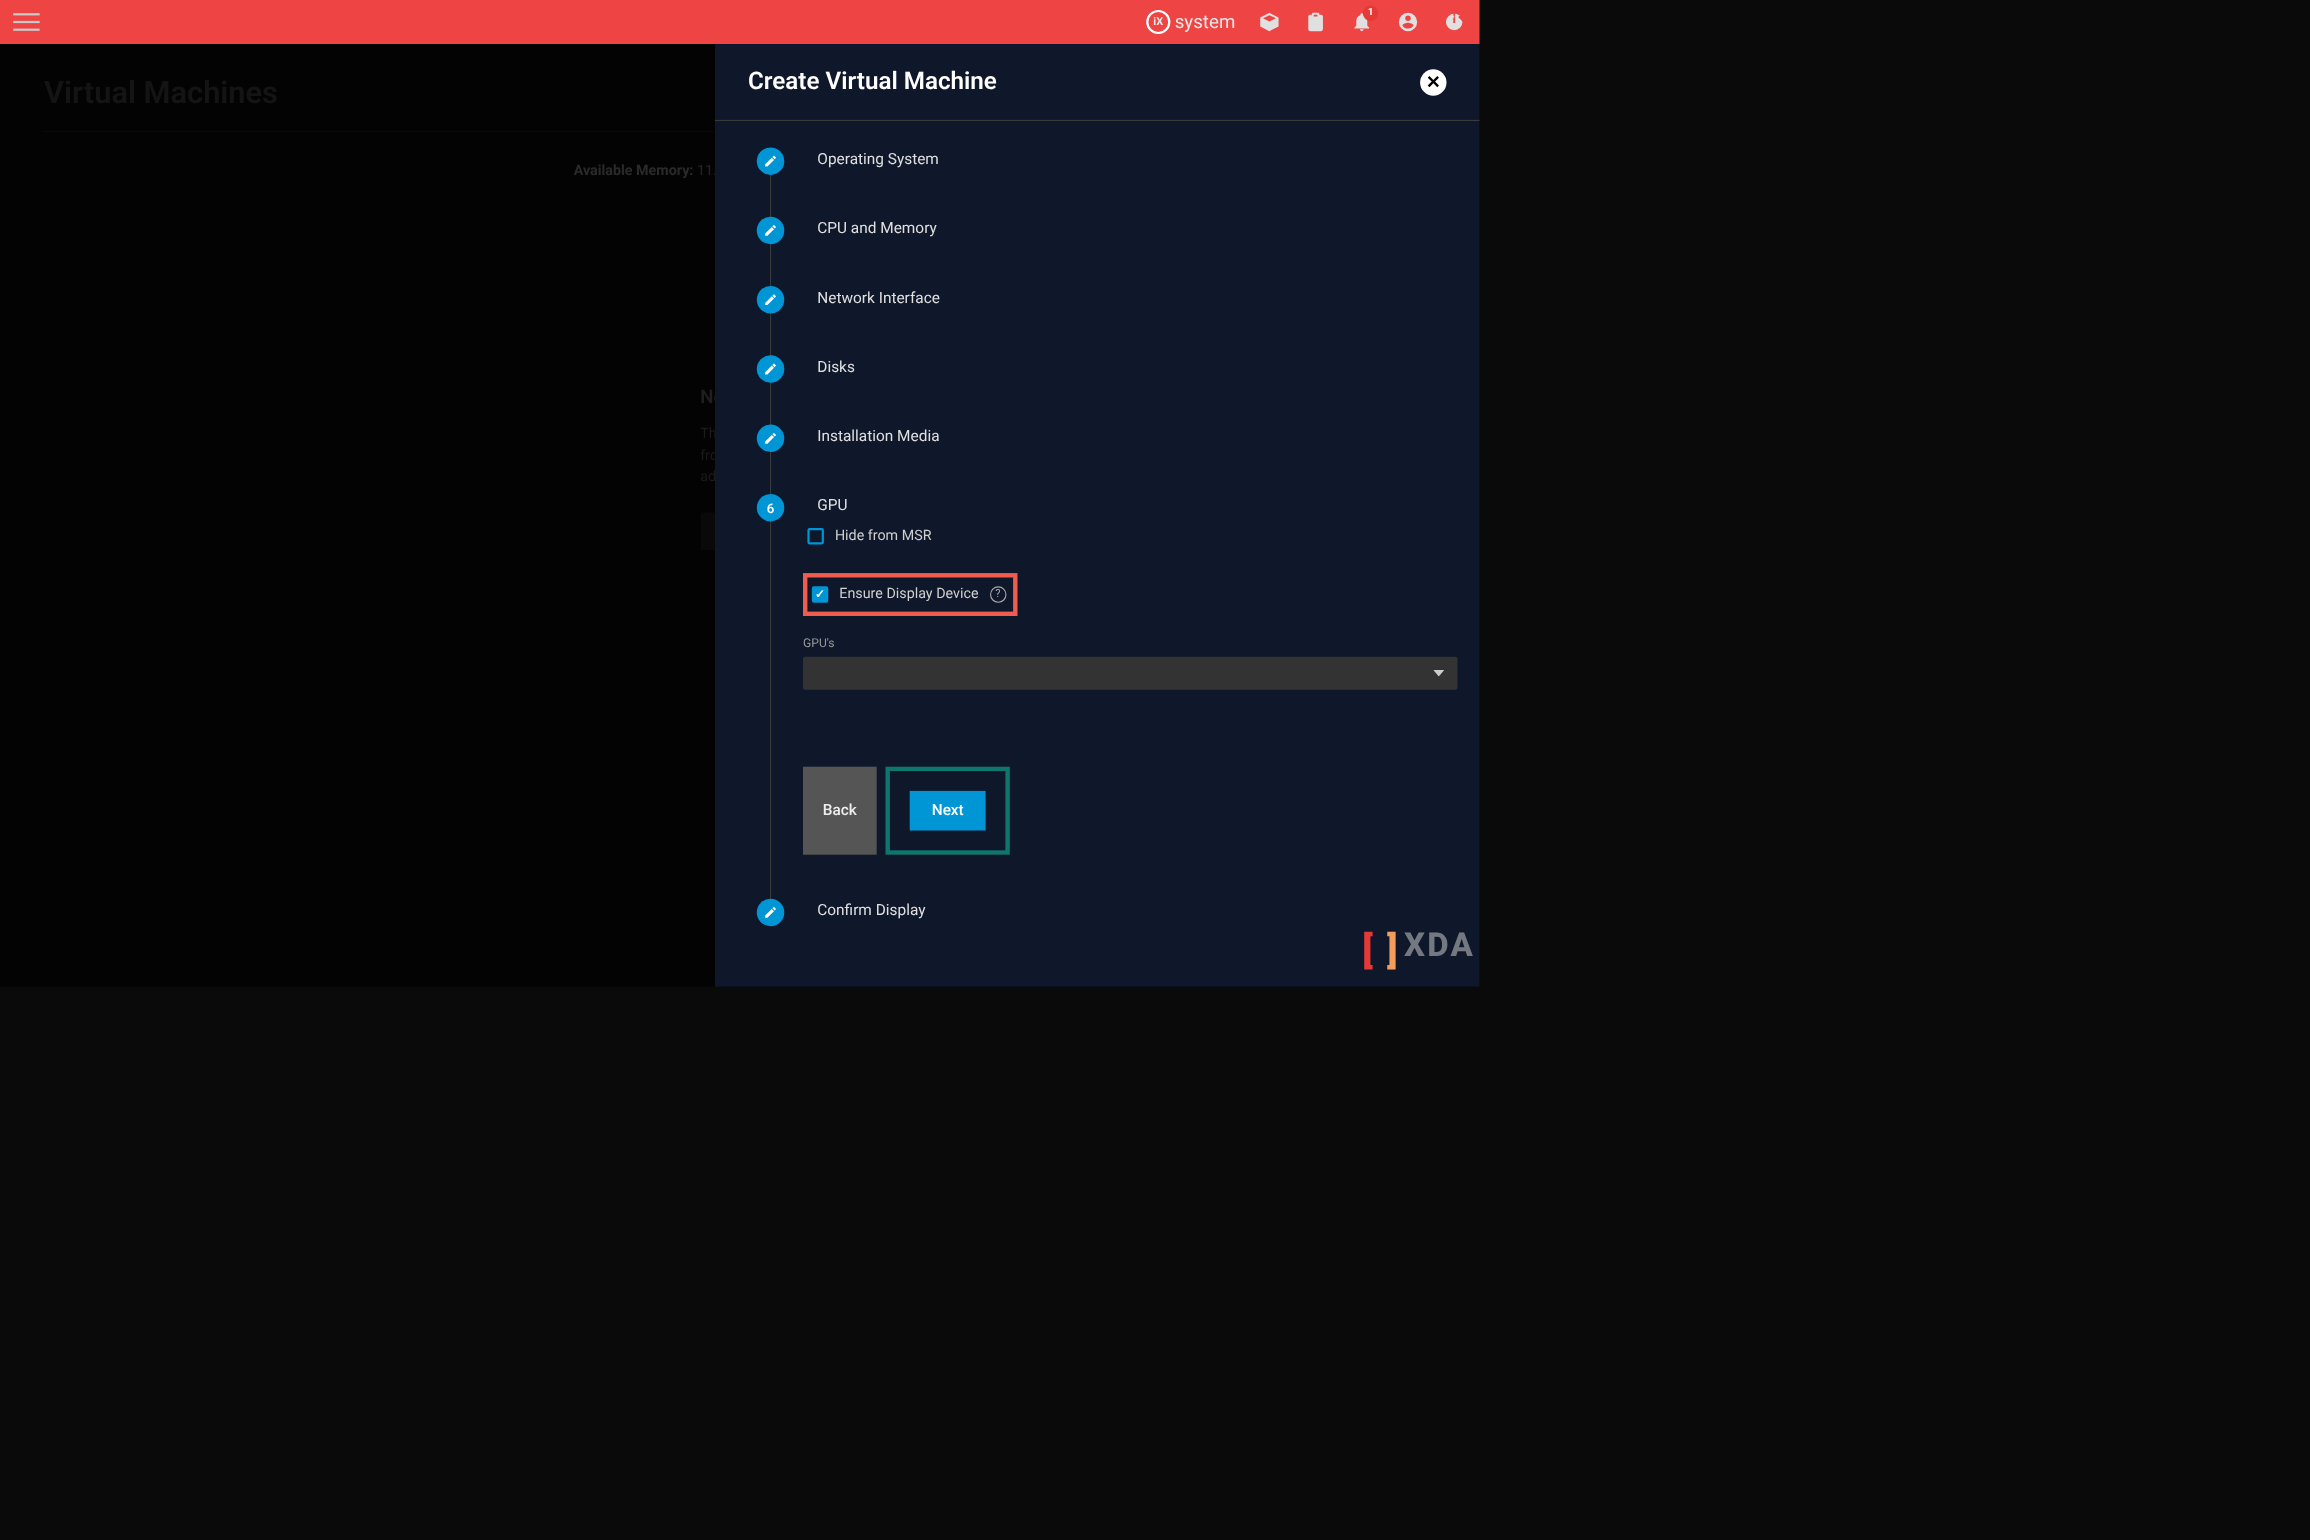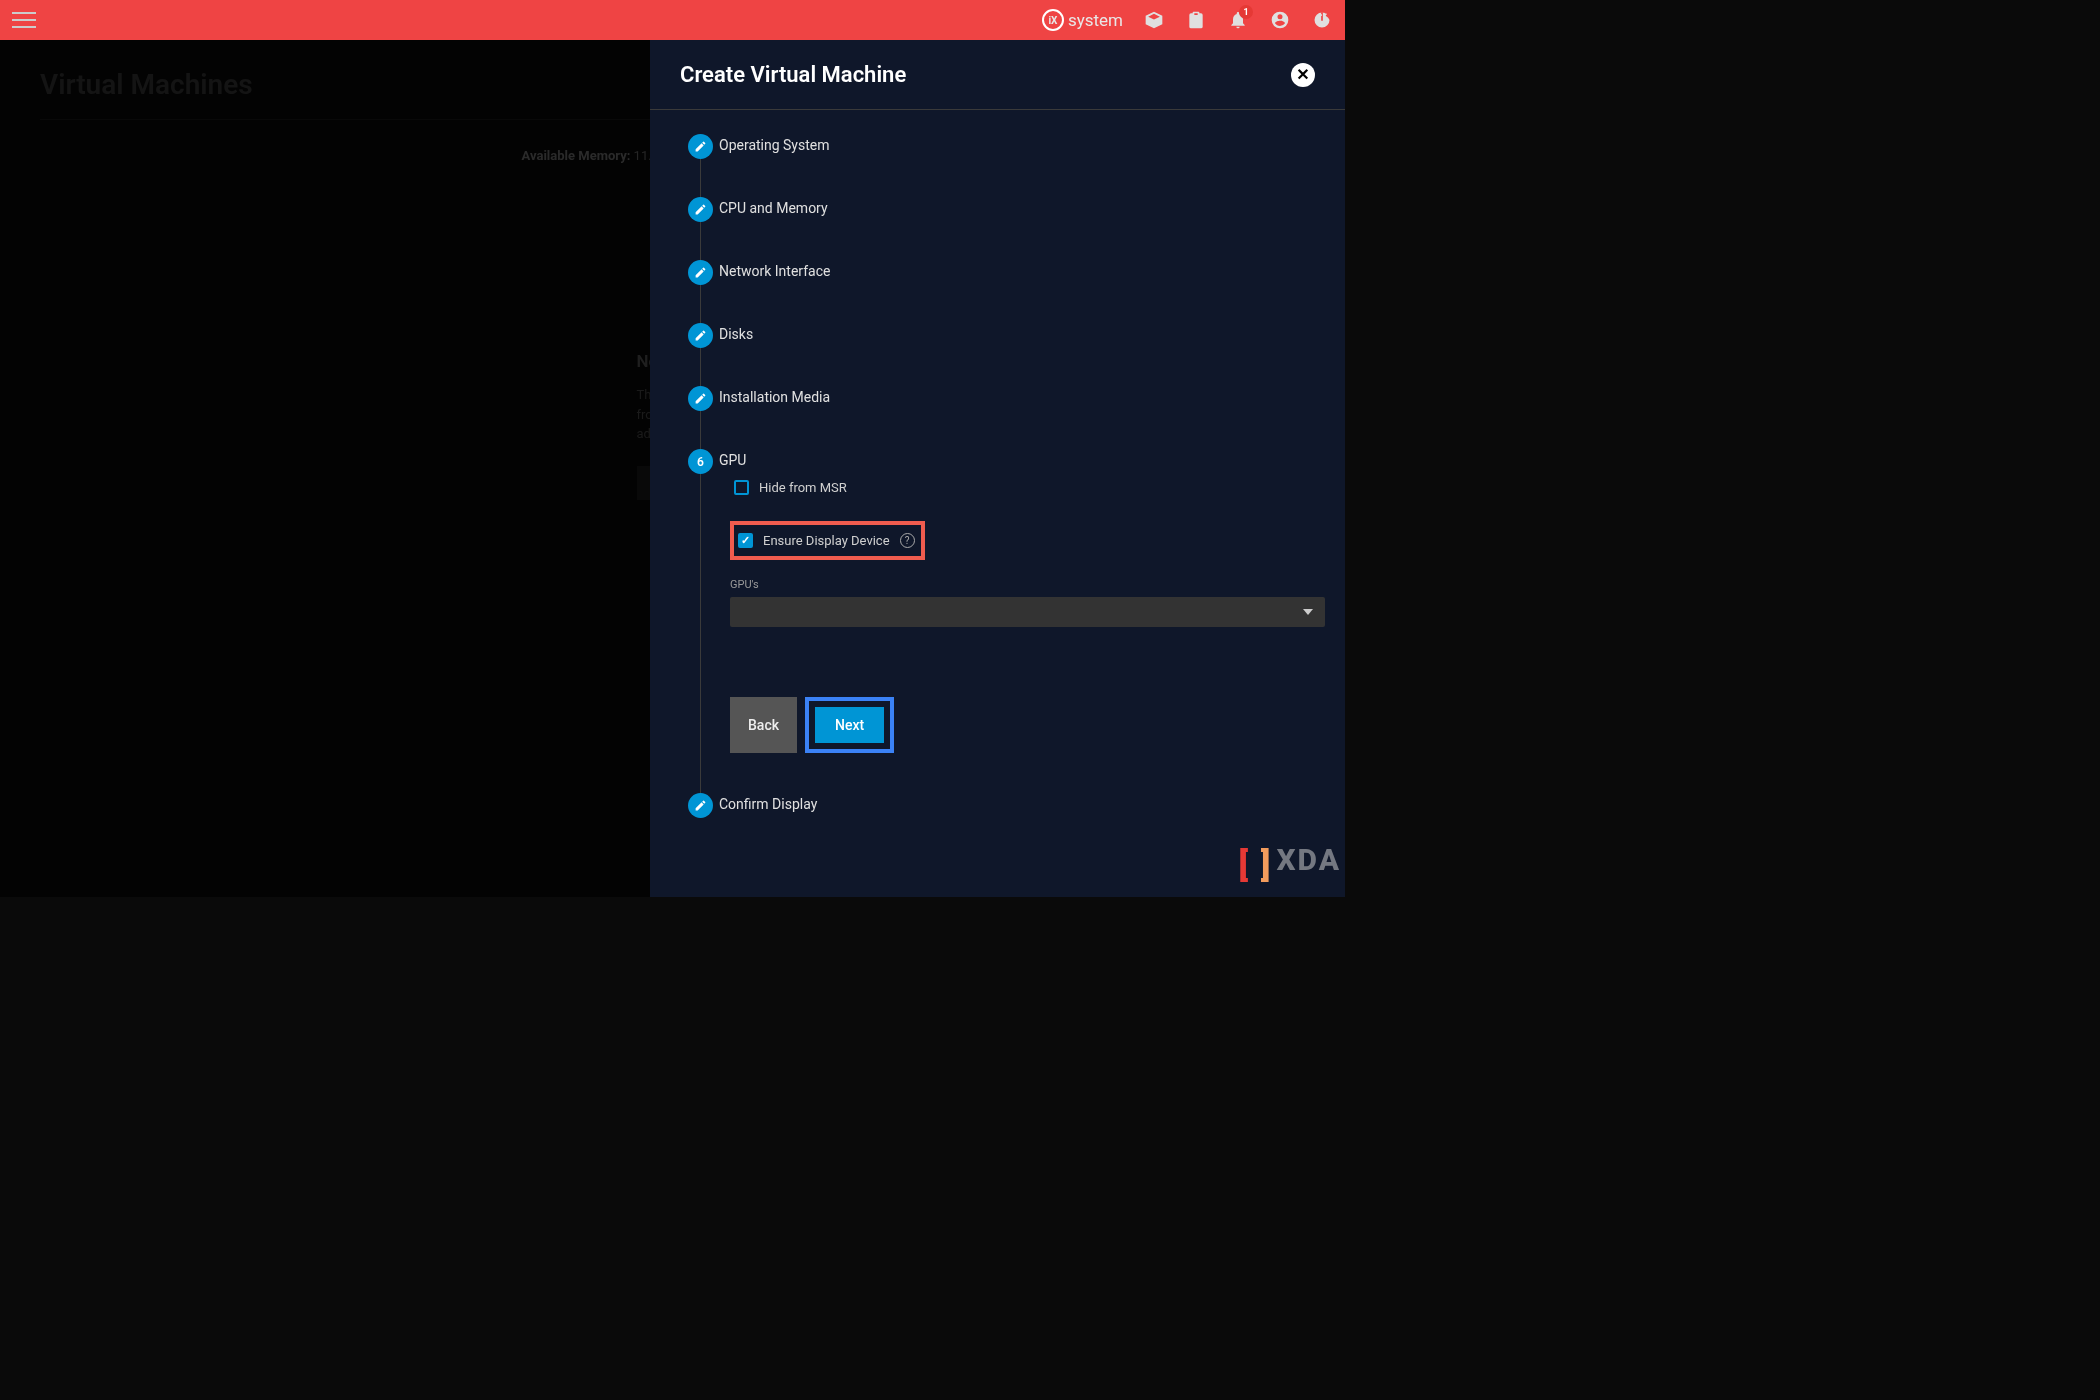--- a/index.html
+++ b/index.html
@@ -31,21 +31,21 @@
 .ghost2 { top: 285px; }
 
 .panel { position: absolute; top: 40px; right: 0; bottom: 0; width: 695px; background: #0f172a; z-index: 3; display: flex; flex-direction: column; }
 .panel-header { padding: 22px 30px; border-bottom: 1px solid #3a3a3a; display: flex; align-items: center; justify-content: space-between; }
 .panel-title { font-size: 22px; font-weight: 600; }
 .close-x { width: 24px; height: 24px; border-radius: 50%; background: #fff; color: #000; display: flex; align-items: center; justify-content: center; font-weight: bold; font-size: 16px; cursor: pointer; }
 
 .panel-body { padding: 24px 20px 20px 38px; overflow-y: auto; flex: 1; }
 .stepper { position: relative; }
 .step-line { position: absolute; left: 12px; top: 12px; bottom: 12px; width: 1px; background: #3a3a3a; }
-.step { display: flex; align-items: flex-start; gap: 6px; margin-bottom: 38px; position: relative; }
+.step { display: flex; align-items: flex-start; gap: 30px; margin-bottom: 38px; position: relative; }
 .step-icon { width: 25px; height: 25px; border-radius: 50%; background: #0095d5; display: flex; align-items: center; justify-content: center; flex-shrink: 0; z-index: 1; }
 .step-icon svg { width: 13px; height: 13px; fill: #fff; }
 .step-icon.num { color: #fff; font-size: 12px; font-weight: 600; }
 .step-label { font-size: 14px; color: #e0e0e0; padding-top: 3px; }
 
 .step-body { margin-left: 42px; margin-top: -20px; margin-bottom: 25px; }
 .check-row { display: flex; align-items: center; gap: 10px; margin: 18px 0; padding: 8px 6px 8px 4px; }
 .highlighted { border: 4px solid #f05c4e; width: fit-content; }
 .chk { width: 15px; height: 15px; border: 2px solid #0095d5; background: transparent; display: inline-flex; align-items: center; justify-content: center; border-radius: 2px; }
 .chk.checked { background: #0095d5; }
@@ -54,21 +54,21 @@
 .help-icon { width: 15px; height: 15px; border: 1.5px solid #aaa; border-radius: 50%; display: inline-flex; align-items: center; justify-content: center; font-size: 10px; color: #aaa; }
 
 .dd-label { font-size: 11px; color: #999; margin-top: 18px; margin-bottom: 6px; }
 .dd { background: #333; height: 30px; border-radius: 2px; display: flex; align-items: center; justify-content: flex-end; padding: 0 12px; cursor: pointer; }
 .dd svg { width: 10px; height: 6px; fill: #ccc; }
 
 .btn-row { display: flex; gap: 8px; margin-top: 70px; margin-left: 42px; margin-bottom: 40px; }
 .btn { padding: 10px 18px; font-size: 14px; font-weight: 500; border: none; cursor: pointer; }
 .btn-back { background: #555; color: #eee; }
 .btn-next { background: #0095d5; color: #fff; padding: 10px 20px; }
-.next-wrap { border: 4px solid #3b82f6; padding: 6px; }
+.next-wrap { border: 4px solid #0f766e; padding: 18px; }
 
 .watermark { position: absolute; bottom: 20px; right: 4px; z-index: 10; display: flex; align-items: center; gap: 8px; font-size: 30px; font-weight: 800; color: rgba(200,200,200,0.55); letter-spacing: 2px; }
 .wm-brackets { color: #f05c4e; font-weight: 900; position: relative; width: 26px; height: 32px; display: inline-flex; }
 .wm-brackets::before { content: '['; color: #e53935; position: absolute; left: -4px; font-size: 34px; }
 .wm-brackets::after { content: ']'; color: #f39c5c; position: absolute; right: -4px; font-size: 34px; }
 </style>
 </head>
 <body>
 
 <div class="top-bar">

